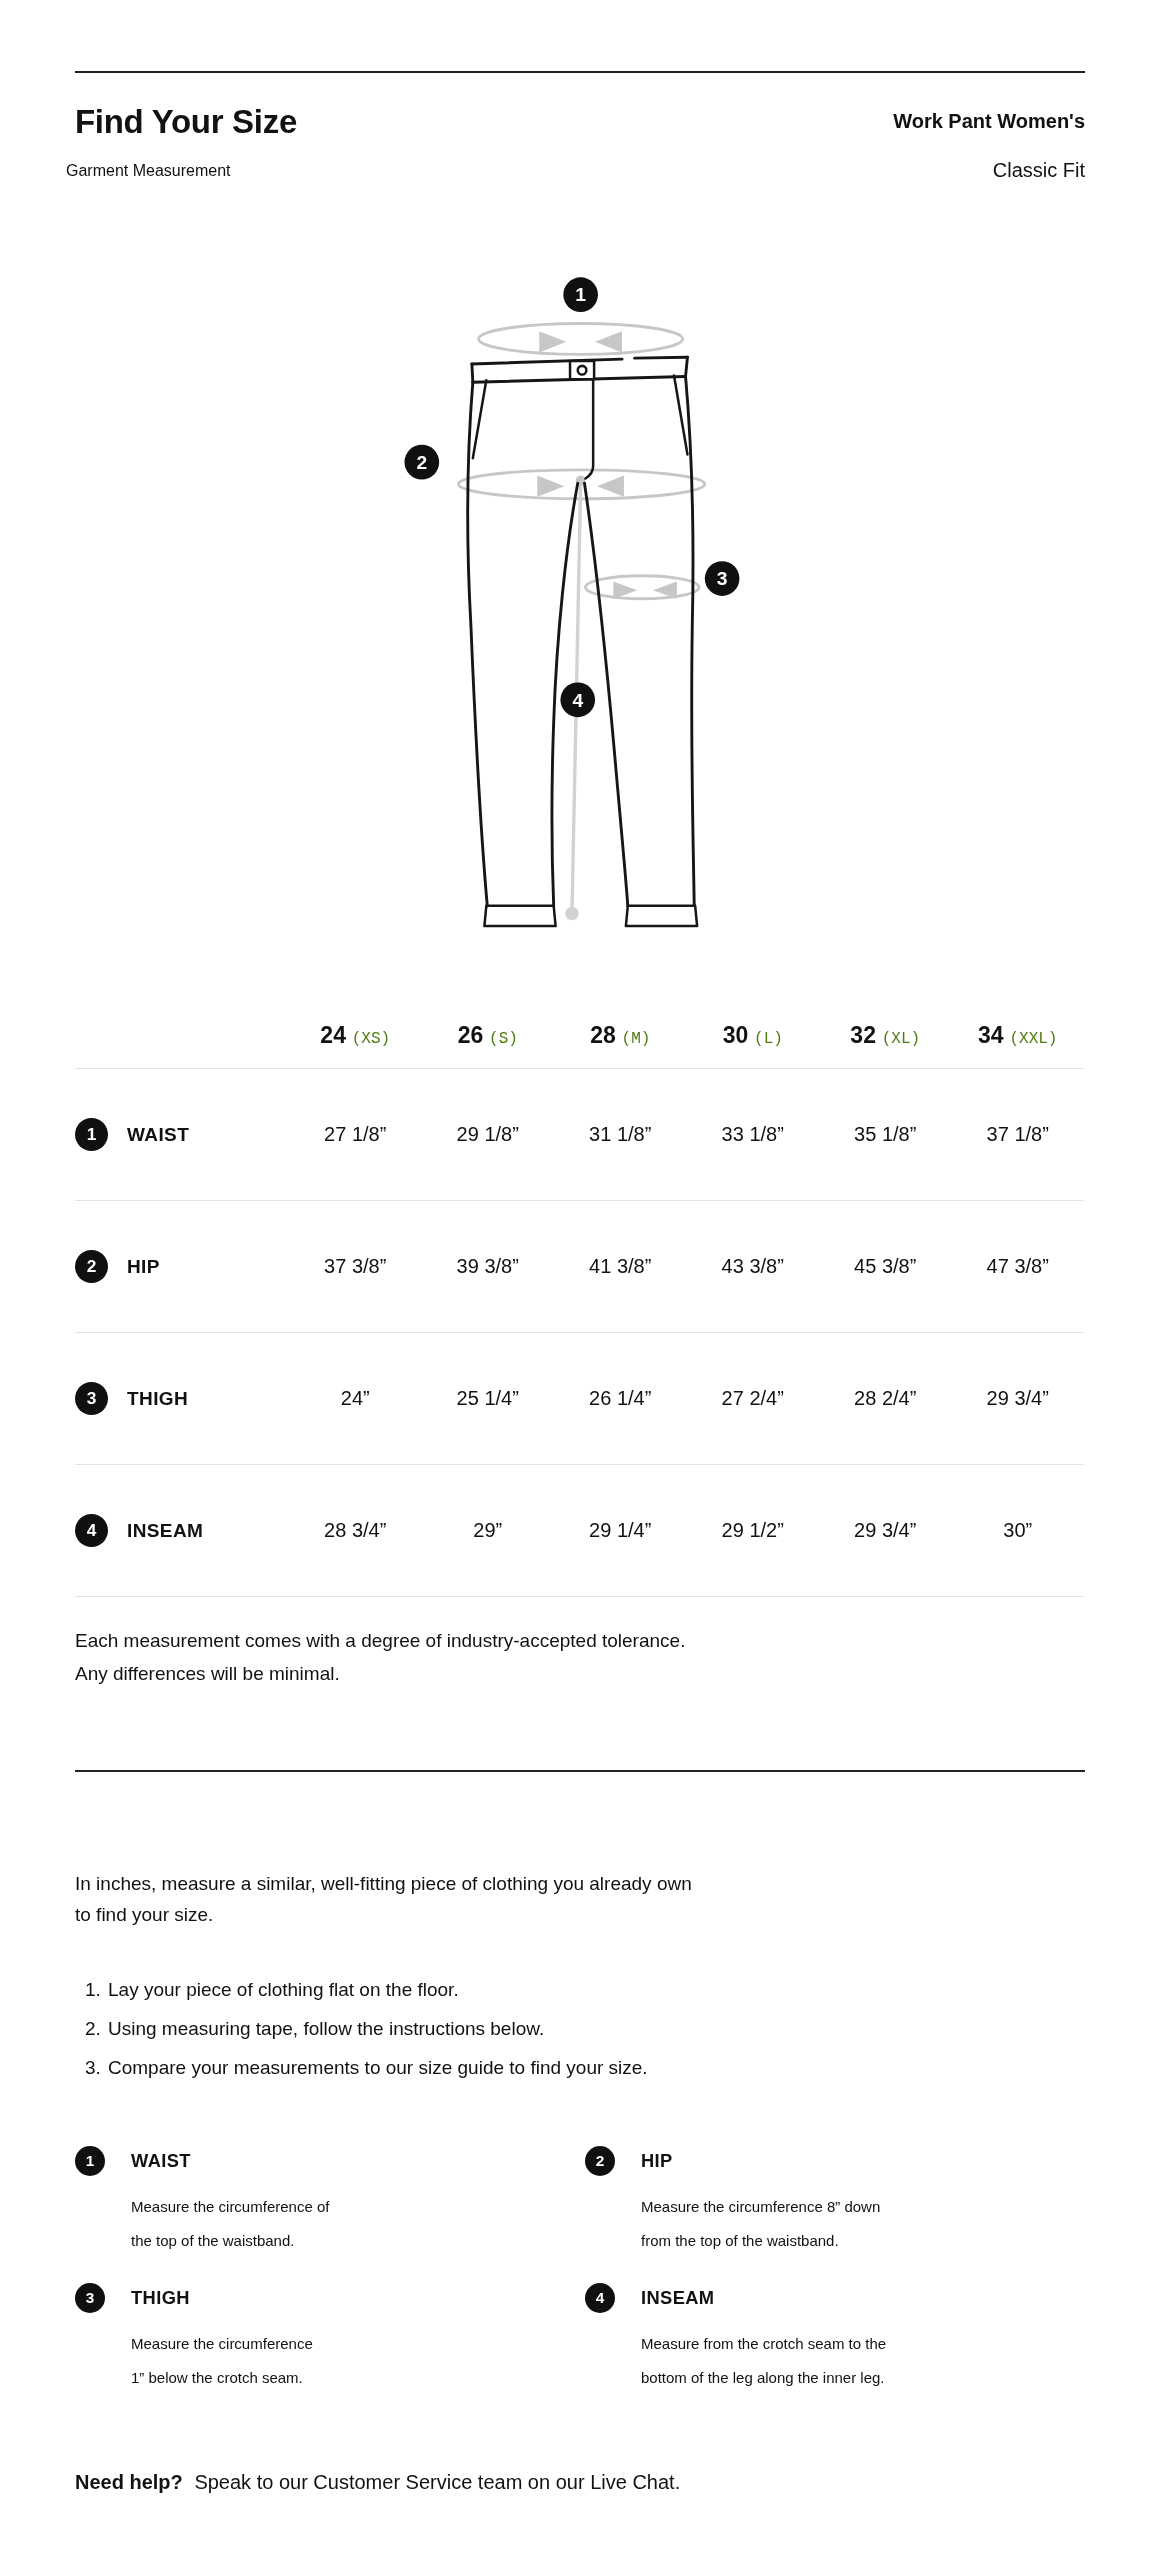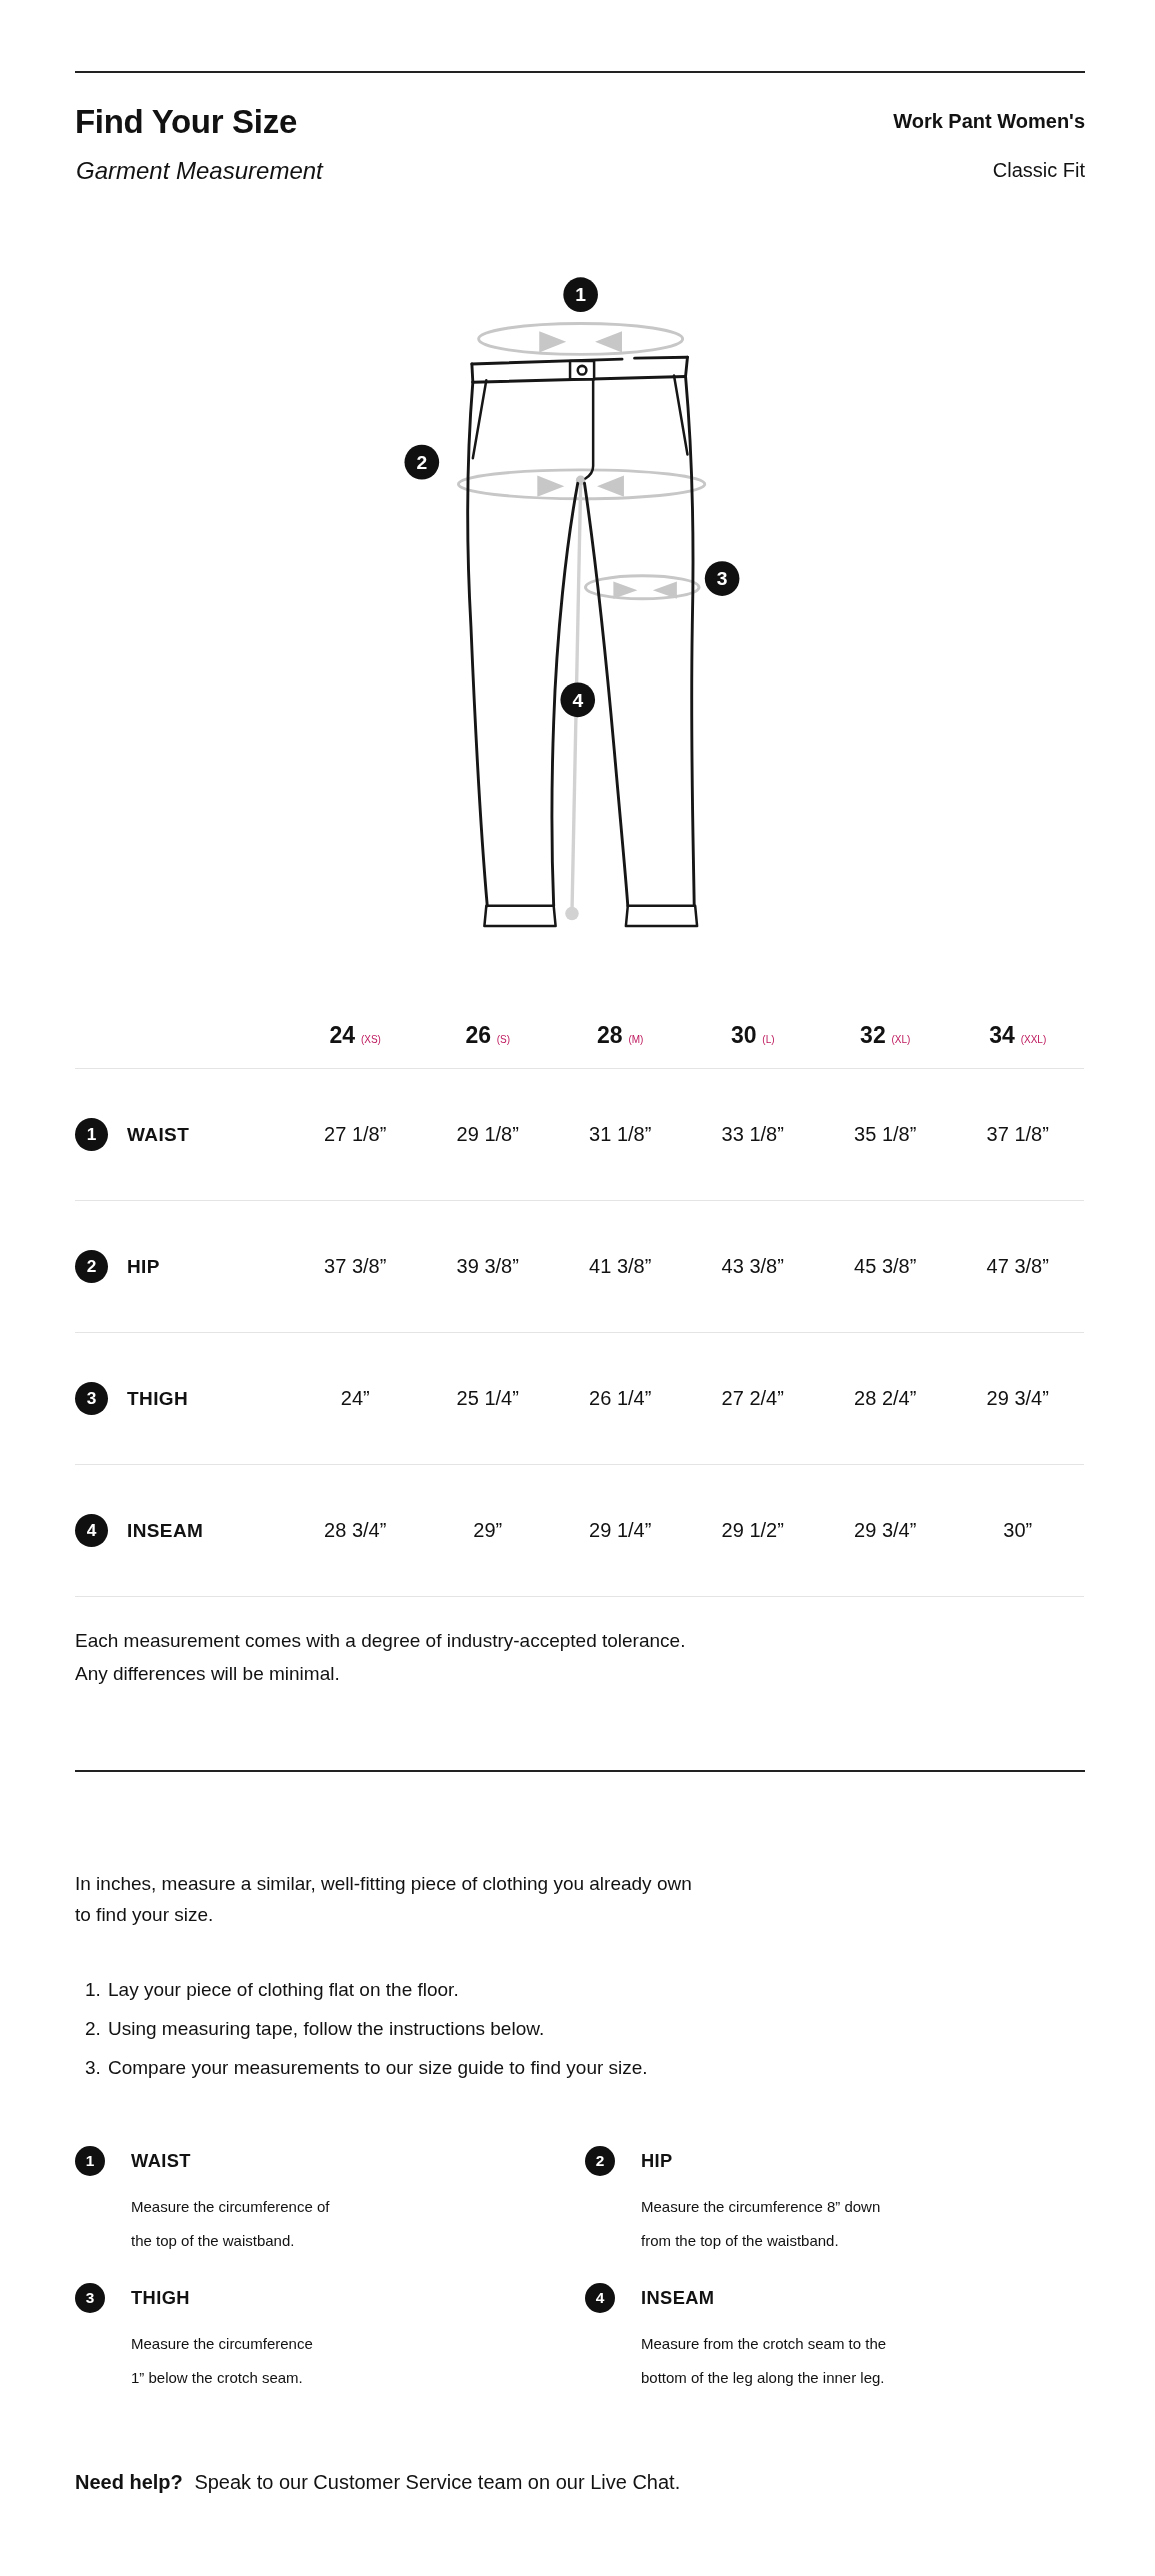--- a/index.html
+++ b/index.html
@@ -3,33 +3,33 @@
 <meta charset="utf-8">
 <style>
   * { margin:0; padding:0; box-sizing:border-box; }
   html,body { background:#ffffff; }
   body { font-family:"Liberation Sans","DejaVu Sans",sans-serif; color:#121212; }
   #page { position:relative; width:1156px; height:2576px; background:#ffffff; overflow:hidden;padding-left:20px; }
 
   .rule-dark { position:absolute; left:75px; right:71px; height:1.9px; background:#222222; }
 
   .page-title { position:absolute; left:75px; top:102px; font-size:33px; font-weight:bold; letter-spacing:-0.3px; line-height:40px; }
-  .page-subtitle { position:absolute; left:76px; top:156px; font-size:24px; line-height:29px;font-style:italic; }
+  .page-subtitle { position:absolute; left:66px; top:156px; font-size:16px; line-height:29px; }
   .product-name { position:absolute; right:71px; top:108px; font-size:20px; font-weight:bold; line-height:27px; text-align:right; }
   .product-fit { position:absolute; right:71px; top:156px; font-size:20px; line-height:29px; text-align:left; }
 
   .diagram-wrap { position:absolute; left:366px; top:260px; width:462px; height:693px; }
 
   .size-table { position:absolute; left:75px; top:1002px; width:1009px; }
   .t-row { display:grid; grid-template-columns:214px repeat(6,1fr); align-items:center; border-bottom:1.9px solid #e4e4e4; }
   .t-head { height:67px; }
   .t-data { height:132px; }
   .t-cell { text-align:center; font-size:20px; white-space:nowrap; }
   .t-size { font-size:23px; font-weight:bold; }
-  .t-paren { font-size:10px; margin-left:5.8px; color:#be185d; }
+  .t-paren { font-size:16px; margin-left:5.8px; color:#4d7c0f;font-family:Liberation Mono, monospace; }
   .t-label-cell { display:flex; align-items:center; text-align:left; }
   .t-name { font-size:19px; font-weight:bold; letter-spacing:0.4px; margin-left:19px; }
 
   .badge { width:33px; height:33px; border-radius:50%; background:#101010; color:#ffffff;
            display:inline-flex; align-items:center; justify-content:center;
            font-size:17.3px; font-weight:bold; flex:0 0 auto; }
   .badge-sm { width:30px; height:30px; font-size:15.4px; }
 
   .note { position:absolute; left:75px; top:1624px; font-size:19px; line-height:33px; white-space:pre-line; }
 

